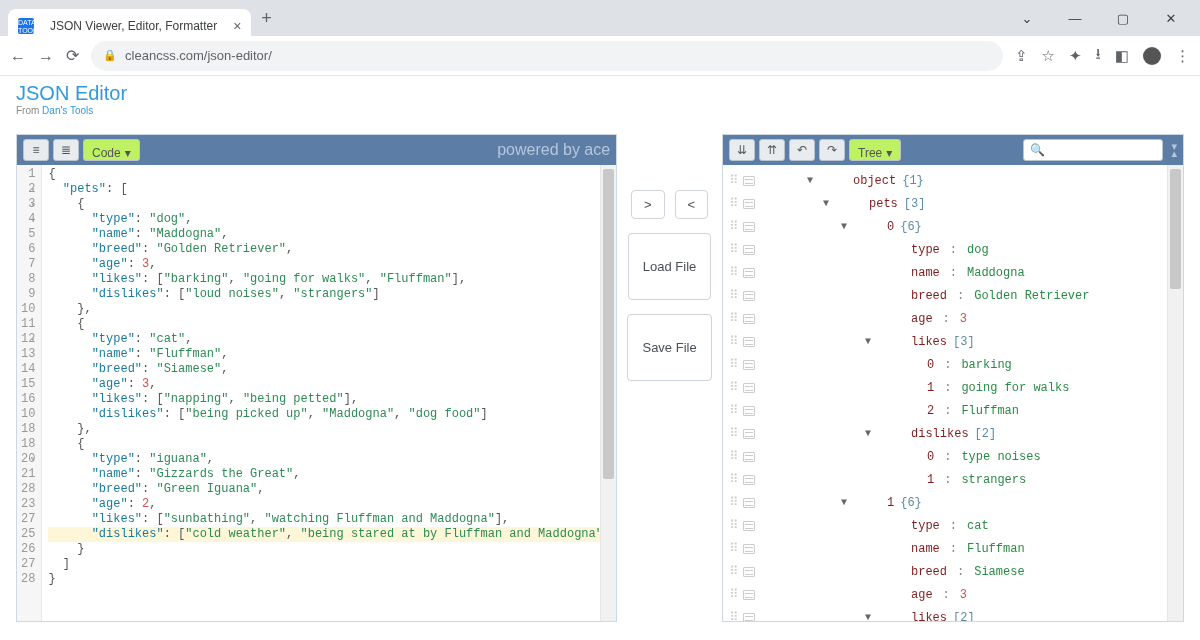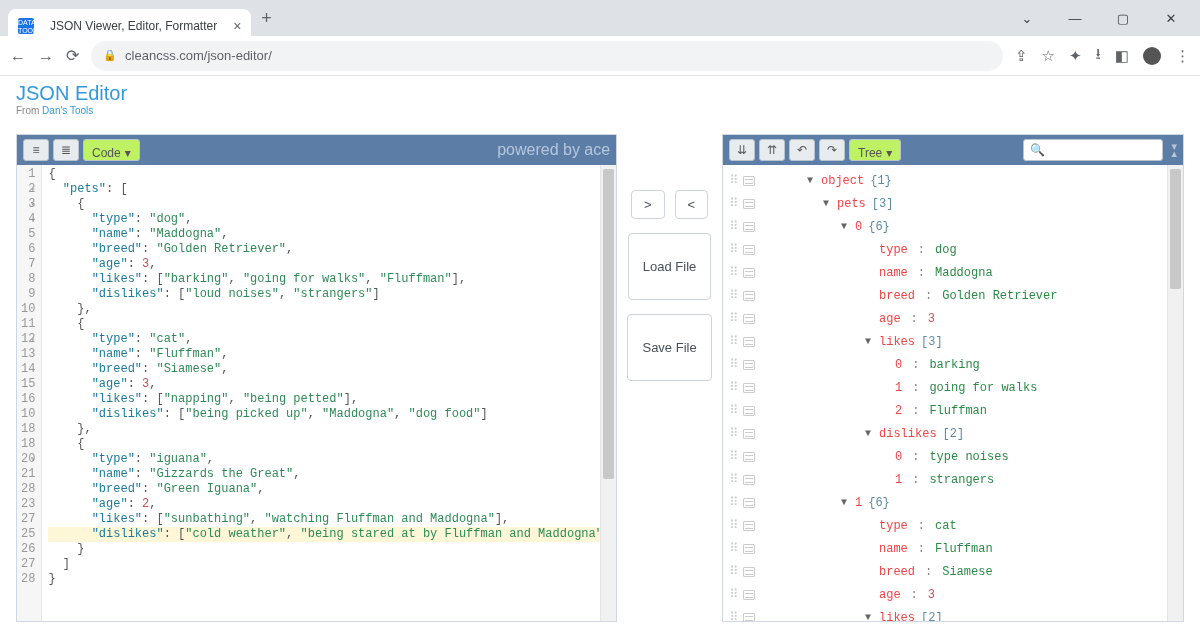--- a/index.html
+++ b/index.html
@@ -66,21 +66,21 @@
   .scrollbar-v { position:absolute; right:0; top:0; bottom:0; width:16px; background:#f1f1f1; border-left:1px solid #e5e5e5;}
   .scrollbar-v .thumb { background:#c8c8c8; position:absolute; left:2px; right:2px; top:4px; height:310px; border-radius:2px;}
 
   
   .tree { flex:1; font-family: Consolas, "Courier New", monospace; font-size: 12px; overflow:hidden; position:relative; padding: 4px 0 0 4px;}
   .tree .trow { display:flex; align-items:center; height:23px; gap:6px; padding-left:2px;}
   .drag { color:#ccc; letter-spacing:-2px; font-size:12px; width:8px; text-align:center;}
   .menu-ico { width:12px; height:10px; border:1px solid #ccc; border-radius:1px; display:inline-block; position:relative;}
   .menu-ico::before { content:""; position:absolute; left:1px; right:1px; top:2px; border-top:1px solid #ccc; border-bottom:1px solid #ccc; height:3px;}
   .exp { color:#666; font-size:10px; width:10px; text-align:center;}
-  .tkey { color:#ef4444; }
+  .tkey { color:#7f1d1d;margin-left:32px; }
   .tinfo { color:#5c8aa6; }
   .tval-str { color:#2b8a46; }
   .tval-num { color:#c75454; }
   .colon { color:#888; margin: 0 4px;}
   .tree .scrollbar-v .thumb { height:120px;}
 
   .indent1 { margin-left: 38px; }
   .indent2 { margin-left: 54px; }
   .indent3 { margin-left: 72px; }
   .indent4 { margin-left: 96px; }

